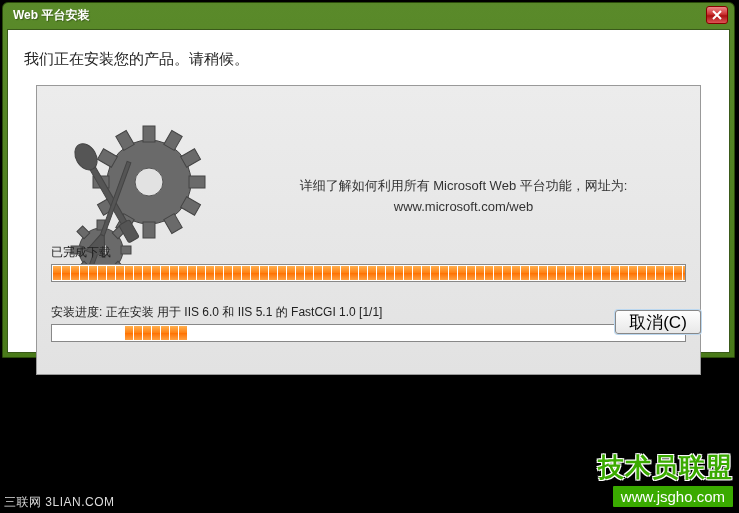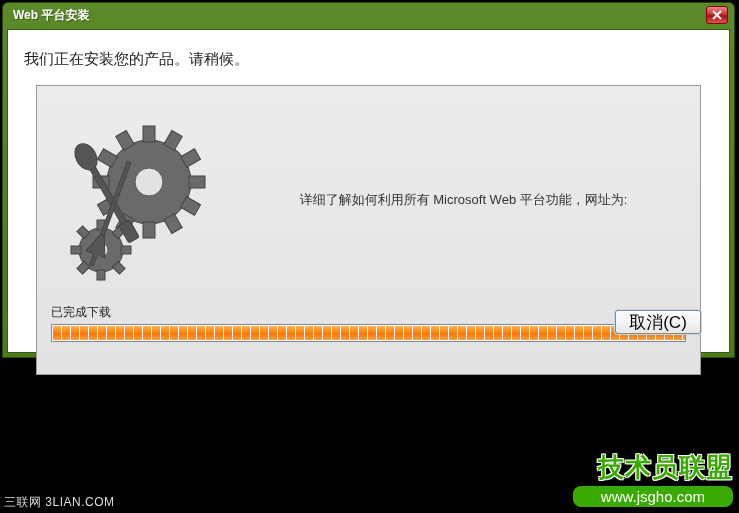--- a/index.html
+++ b/index.html
@@ -60,21 +60,21 @@
   position: relative;
   padding: 12px 18px;
 }
 .gear-area {
   position: absolute;
   left: 22px; top: 26px;
   width: 170px; height: 180px;
 }
 .promo-text {
   position: absolute;
-  left: 210px; right: 20px; top: 104px;
+  left: 210px; right: 20px; top: 90px;
   text-align: center;
   font-size: 13px;
   color: #333;
   line-height: 1.6;
 }
 .progress-section {
   position: absolute;
   left: 14px; right: 14px; bottom: 10px;
 }
 .progress-block { margin-bottom: 22px; }
@@ -128,22 +128,22 @@
   letter-spacing: 1px;
   pointer-events: none;
   margin-top: 12px;
 }
 .watermark2 {
   position: absolute;
   right: 6px; bottom: 6px;
   background: #3aaa00;
   color: #fff;
   font-size: 15px;
-  padding: 2px 28px;
-  border-radius: 8px;
+  padding: 2px 8px;
+  border-radius: 1px;
   font-family: Arial, sans-serif;
   pointer-events: none;
 }
 .footer-text {
   position: absolute;
   left: 4px; bottom: 2px;
   color: #ddd;
   font-size: 12px;
   letter-spacing: 0.5px;
   margin-top: 10px;
@@ -245,20 +245,21 @@
             <g transform="translate(70,50) rotate(20)">
               <rect x="-2" y="0" width="4" height="78" fill="#555"></rect>
               <path d="M-2 78 L-10 98 L-2 98 L-2 110 L2 110 L2 98 L10 98 L2 78 Z" fill="#555"></path>
             </g>
           </g>
         </svg>
       </div>
 
       <div class="promo-text">
         <div>详细了解如何利用所有 Microsoft Web 平台功能，网址为:</div>
+        <div>www.microsoft.com/web</div>
       </div>
 
       <div class="progress-section">
         <div class="progress-block">
           <div class="progress-label">已完成下载</div>
           <div class="progress-bar">
             <div class="segments" id="dl-segs" style="margin-left: 0px;">
                 <div class="seg"></div>
                 <div class="seg"></div>
                 <div class="seg"></div>
@@ -326,20 +327,34 @@
                 <div class="seg"></div>
                 <div class="seg"></div>
                 <div class="seg"></div>
                 <div class="seg"></div>
                 <div class="seg"></div>
                 <div class="seg"></div>
                 <div class="seg"></div>
               </div>
           </div>
         </div>
+        <div class="progress-block">
+          <div class="progress-label">安装进度: 正在安装 用于 IIS 6.0 和 IIS 5.1 的 FastCGI 1.0 [1/1]</div>
+          <div class="progress-bar">
+            <div class="segments" id="in-segs" style="margin-left: 72px;">
+                <div class="seg"></div>
+                <div class="seg"></div>
+                <div class="seg"></div>
+                <div class="seg"></div>
+                <div class="seg"></div>
+                <div class="seg"></div>
+                <div class="seg"></div>
+              </div>
+          </div>
+        </div>
       </div>
     </div>
 
     <div class="button-row">
       <button class="btn">取消(C)</button>
     </div>
   </div>
 </div>
 
 <div class="watermark1">技术员联盟</div>

